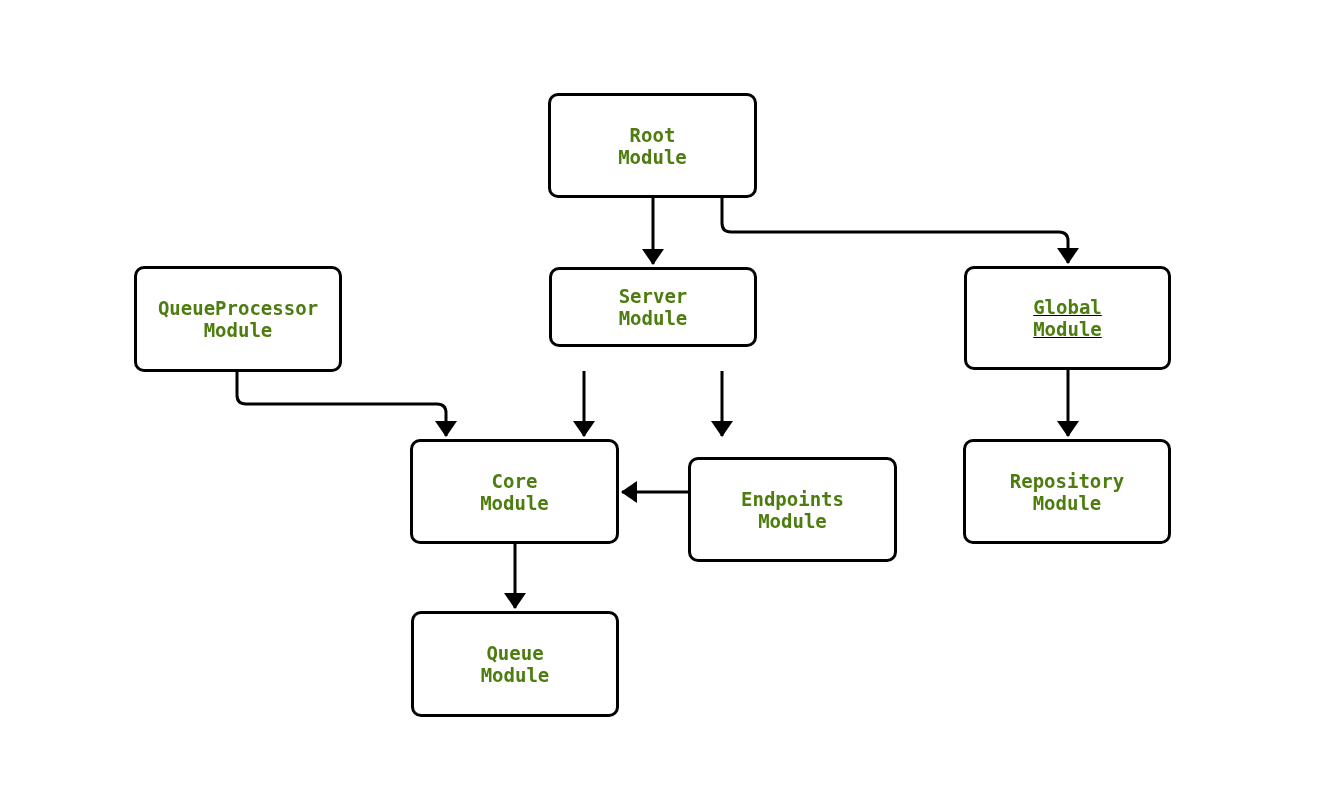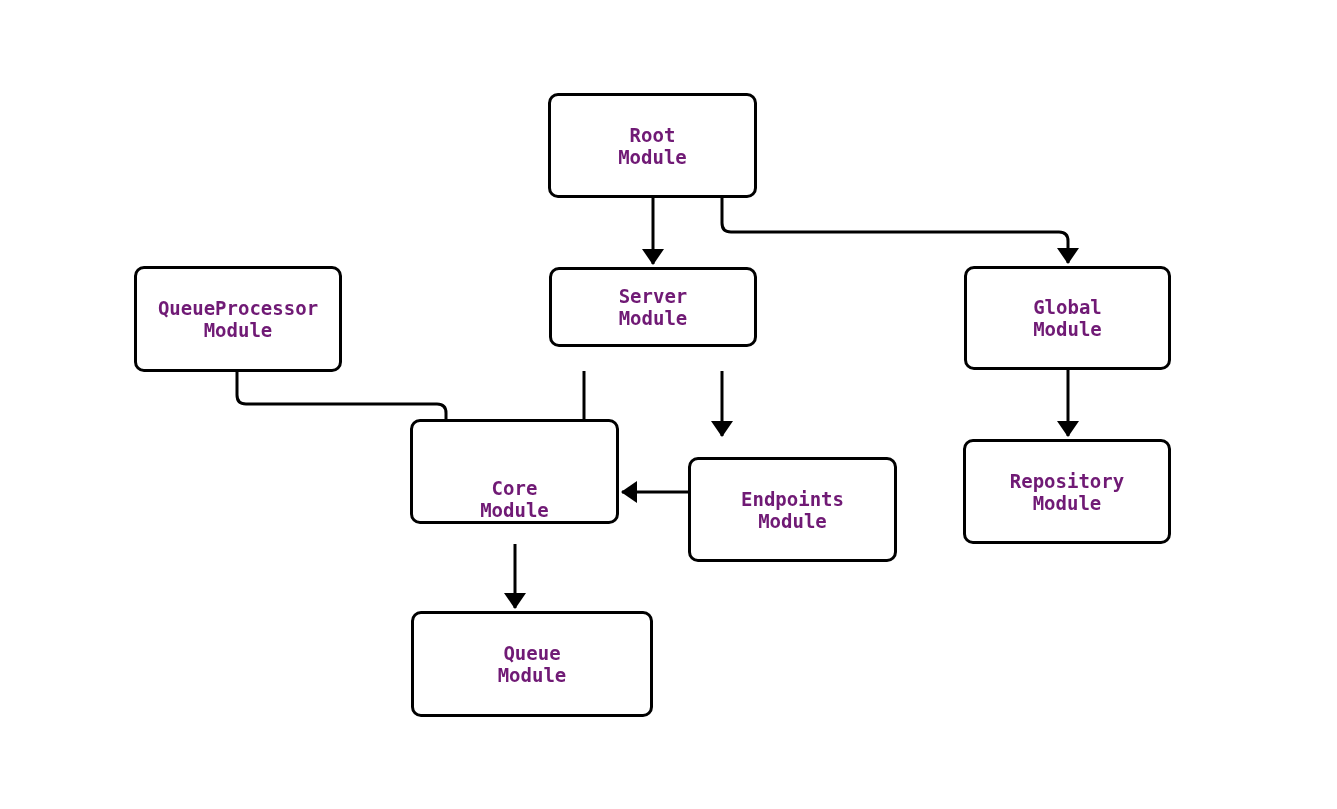--- a/index.html
+++ b/index.html
@@ -31,21 +31,21 @@
     display: flex;
     align-items: center;
     justify-content: center;
     text-align: center;
   }
   .node-label {
     font-family: "DejaVu Sans Mono", monospace;
     font-weight: bold;
     font-size: 19px;
     line-height: 22px;
-    color: #701a75;
+    color: #4d7c0f;
     white-space: pre-line;
     letter-spacing: 0px;
   }
 </style>
 </head>
 <body>
 
 <div id="canvas">
   <svg id="edges-svg" xmlns="http://www.w3.org/2000/svg" viewBox="0 0 1337 809">
       <defs>
@@ -68,33 +68,33 @@
 Module</span>
     </div>
     <div class="node" style="left: 134px; top: 266px; width: 208px; height: 106px;">
       <span class="node-label">QueueProcessor
 Module</span>
     </div>
     <div class="node" style="left: 549px; top: 267px; width: 208px; height: 80px;">
       <span class="node-label">Server
 Module</span>
     </div>
-    <div class="node" style="left: 964px; top: 266px; width: 207px; height: 104px;">
+    <div class="node" style="left: 964px; top: 266px; width: 207px; height: 104px; text-decoration: underline;">
       <span class="node-label">Global
 Module</span>
     </div>
-    <div class="node" style="left: 410px; top: 419px; width: 209px; height: 105px; align-items: flex-end;">
+    <div class="node" style="left: 410px; top: 439px; width: 209px; height: 105px;">
       <span class="node-label">Core
 Module</span>
     </div>
     <div class="node" style="left: 688px; top: 457px; width: 209px; height: 105px;">
       <span class="node-label">Endpoints
 Module</span>
     </div>
     <div class="node" style="left: 963px; top: 439px; width: 208px; height: 105px; align-items: center;">
       <span class="node-label">Repository
 Module</span>
     </div>
-    <div class="node" style="left: 411px; top: 611px; width: 242px; height: 106px;">
+    <div class="node" style="left: 411px; top: 611px; width: 208px; height: 106px;">
       <span class="node-label">Queue
 Module</span>
     </div>
   </div>
 
 </body></html>

